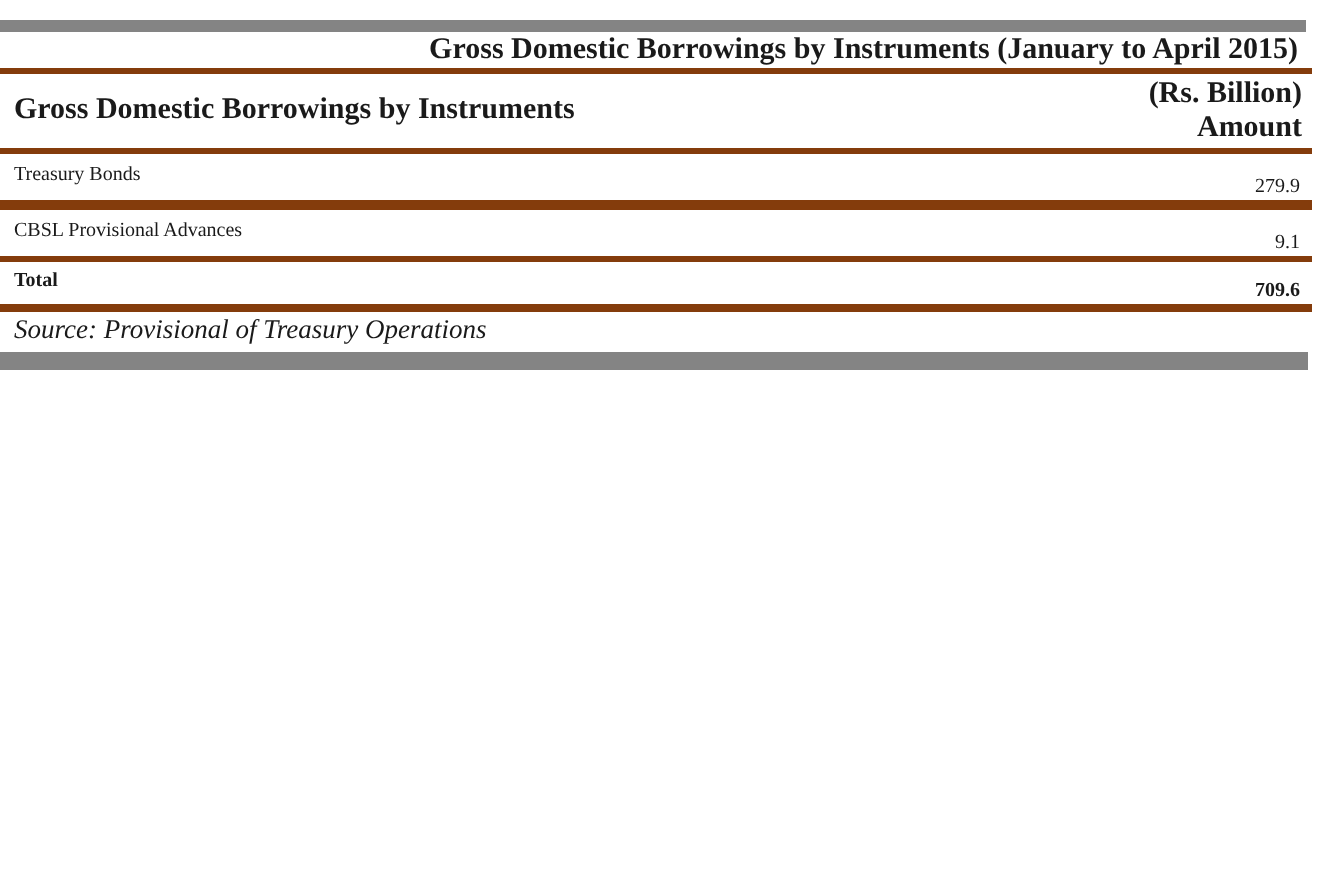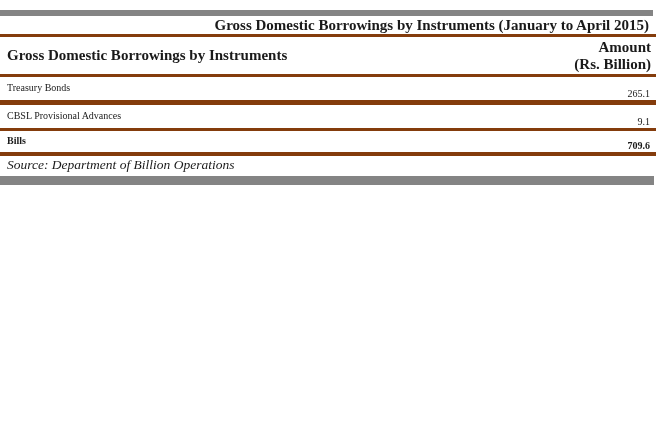--- a/index.html
+++ b/index.html
@@ -94,47 +94,47 @@
 
     <div class="bar top"></div>
 
     <div class="title-row">Gross Domestic Borrowings by Instruments (January to April 2015)</div>
 
     <div class="rule r3"></div>
 
     <div class="header-row">
       <div class="header-label">Gross Domestic Borrowings by Instruments</div>
       <div class="header-amount">
+        <div>(Rs. Billion)</div>
         <div>Amount</div>
-        <div>(Rs. Billion)</div>
       </div>
     </div>
 
     <div class="rule r3"></div>
 
     <div class="data-row">
       <div class="cell-label">Treasury Bonds</div>
-      <div class="cell-value">265.1</div>
+      <div class="cell-value">279.9</div>
     </div>
     <div class="rule r1"></div>
 
     <div class="rule r1"></div>
 
     <div class="rule r1"></div>
 
     <div class="data-row">
       <div class="cell-label">CBSL Provisional Advances</div>
       <div class="cell-value">9.1</div>
     </div>
     <div class="rule r3"></div>
 
     <div class="data-row total-row">
-      <div class="cell-label">Bills</div>
+      <div class="cell-label">Total</div>
       <div class="cell-value">709.6</div>
     </div>
     <div class="rule r4"></div>
 
-    <div class="source-row">Source: Department of Billion Operations</div>
+    <div class="source-row">Source: Provisional of Treasury Operations</div>
 
     <div class="bar bottom"></div>
 
   </div>
 </div>
 
 </body></html>

